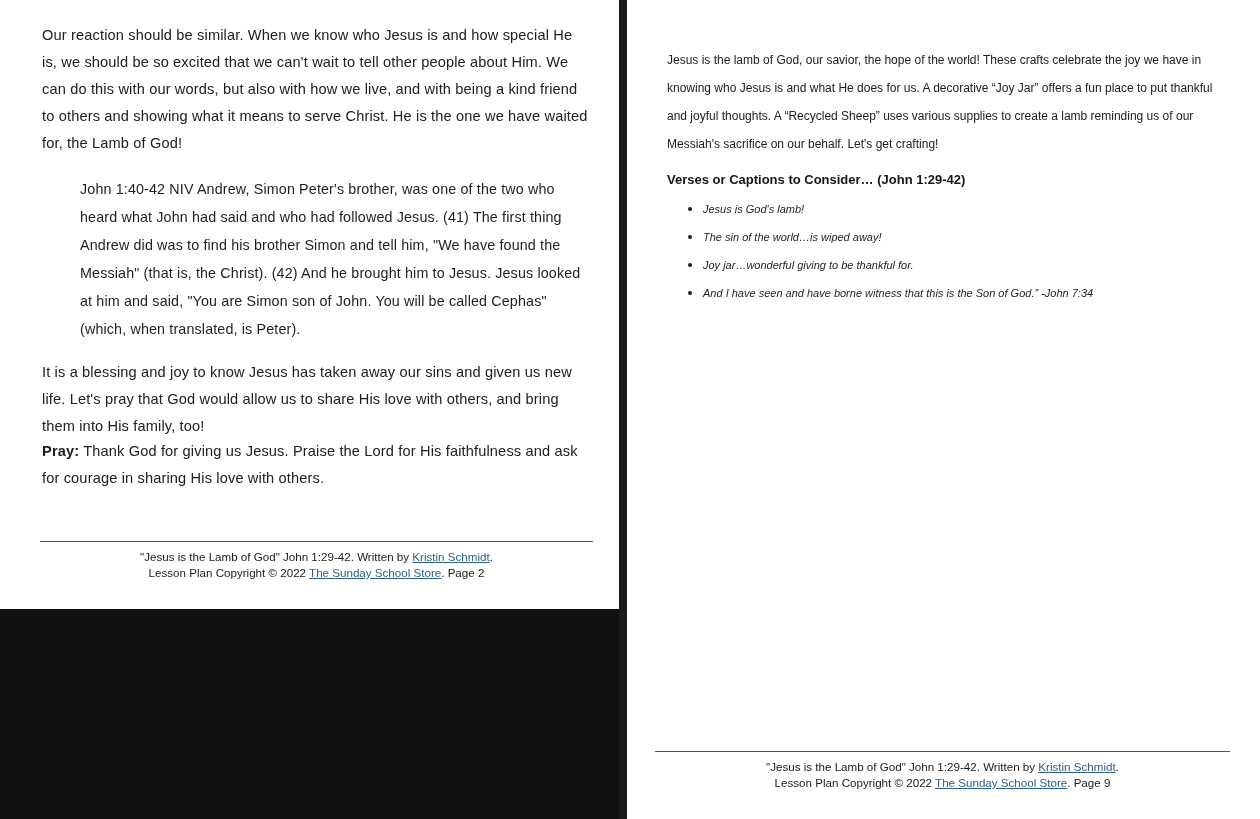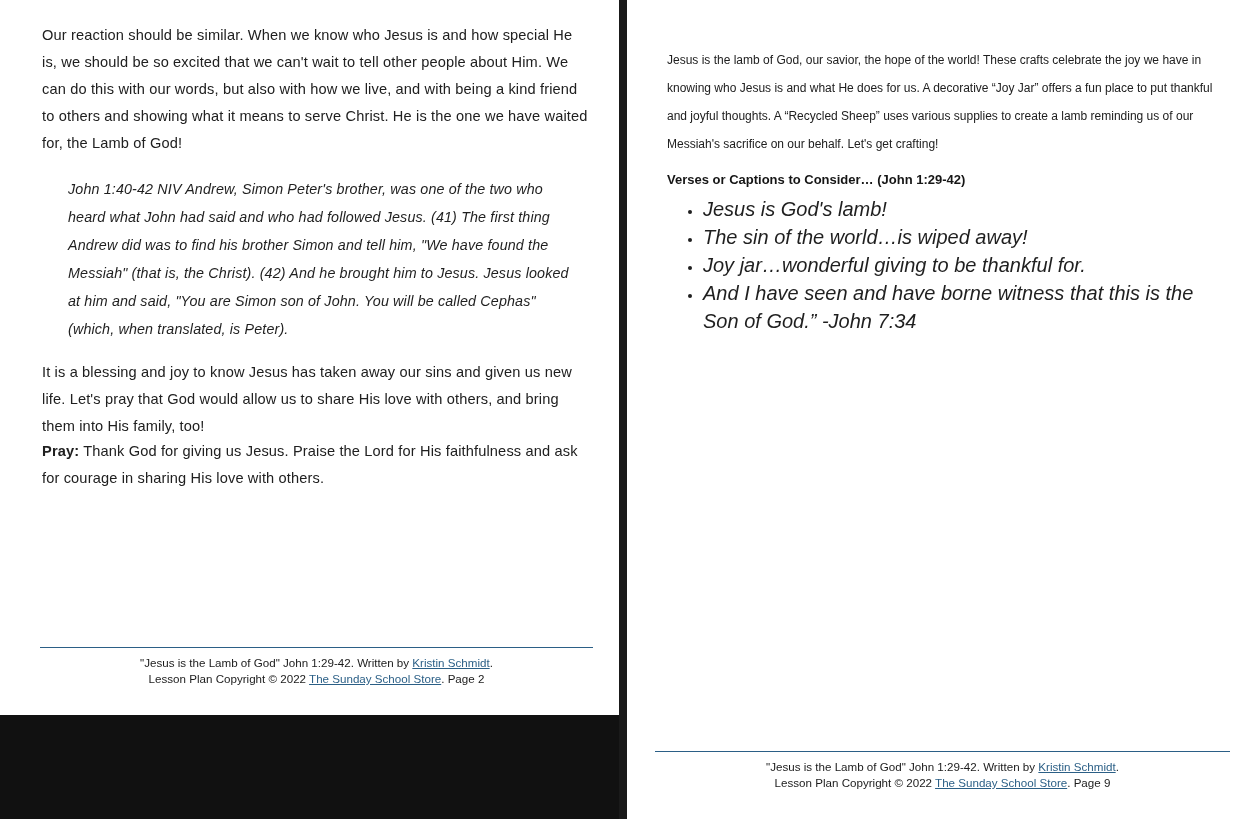--- a/index.html
+++ b/index.html
@@ -19,21 +19,21 @@
     height: 819px;
     background: #111;
   }
   .page {
     background: #ffffff;
     position: relative;
     box-sizing: border-box;
   }
   .page-left {
     width: 619px;
-    height: 715px;
+    height: 609px;
     padding: 22px 28px 0 42px;
   }
   .page-gap {
     width: 8px;
     height: 819px;
     background: #1a1a1a;
   }
   .page-right {
     width: 633px;
     height: 819px;
@@ -45,22 +45,21 @@
     color: #202020;
     letter-spacing: 0.01em;
   }
   p.para {
     margin: 0 0 18px 0;
   }
   p.para.tight {
     margin-bottom: 0;
   }
   .scripture {
-    margin: 0 0 16px 26px;
-    font-style: italic;
+    margin: 0 0 16px 38px;
     font-size: 14.3px;
     line-height: 28px;
     color: #1f1f1f;
     padding-right: 10px;
   }
   .lead {
     font-weight: bold;
     font-style: normal;
   }
   .ask-line, .pray-line {
@@ -96,21 +95,21 @@
     color: #151515;
     margin: 0 0 8px 0;
   }
   ul.verse-list {
     margin: 6px 0 0 0;
     padding-left: 36px;
     list-style: disc;
   }
   ul.verse-list li {
     font-style: italic;
-    font-size: 20px;
+    font-size: 11px;
     line-height: 28px;
     color: #1f1f1f;
     margin-bottom: 0px;
   }
   ul.verse-list li::marker {
     font-size: 13px;
   }
   .footer {
     position: absolute;
     left: 0;

